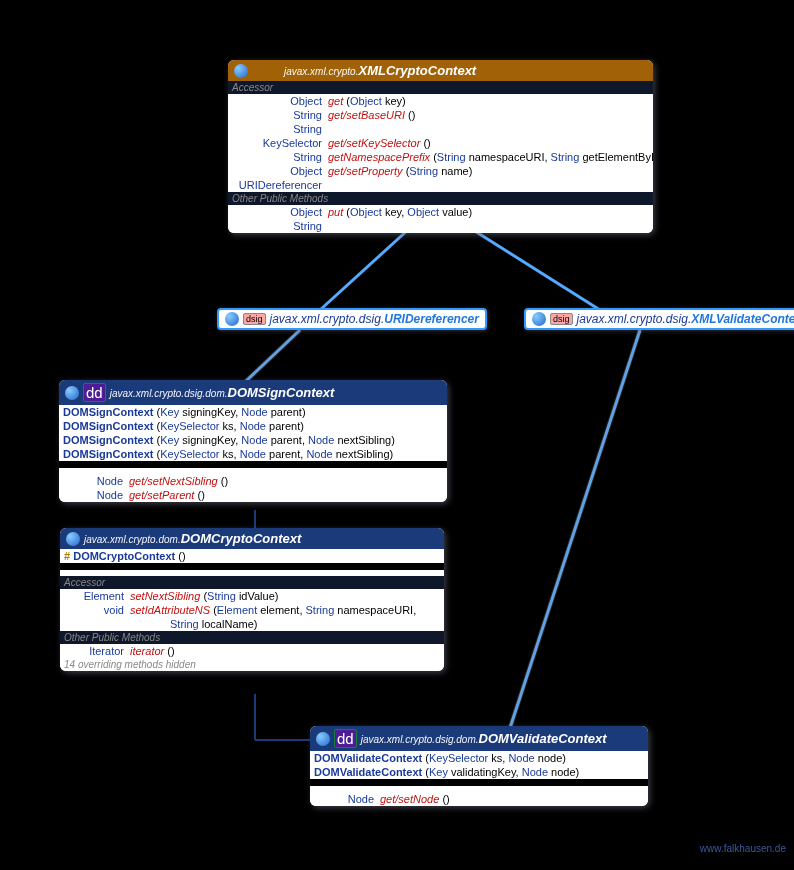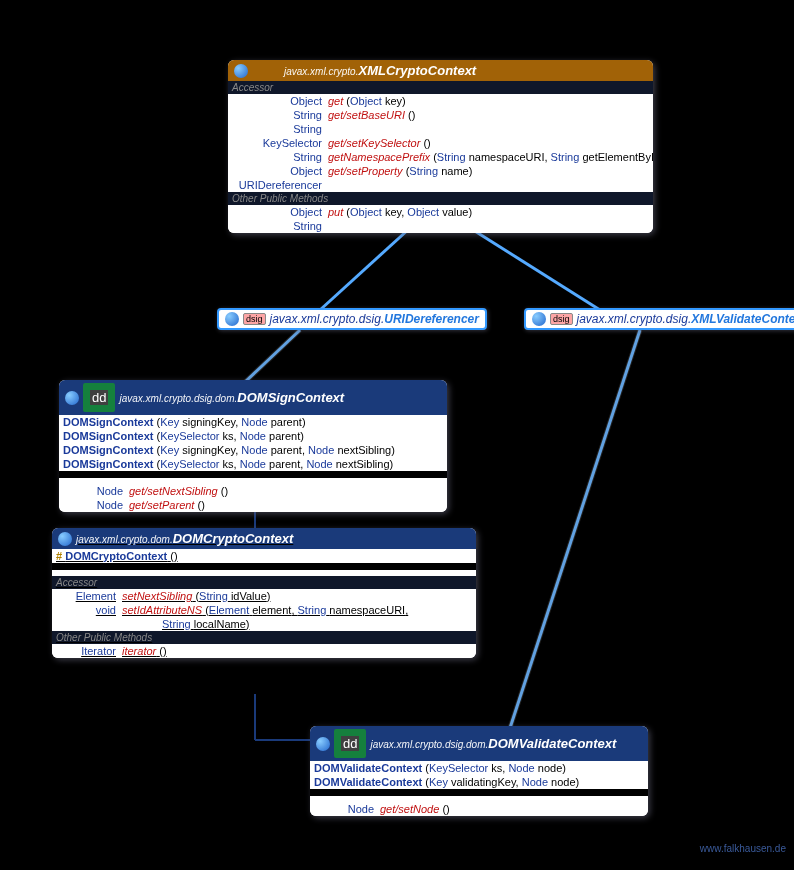--- a/index.html
+++ b/index.html
@@ -85,24 +85,24 @@
   .mini-box .pkg { font-size: 12px; color: #1a3a9a; }
   .mini-box .cls { font-weight: bold; font-size: 12px; color: #2277dd; }
   .icon-globe {
     width: 14px; height: 14px;
     border-radius: 50%;
     background: radial-gradient(circle at 30% 30%, #88ccff, #2266cc);
     display: inline-block;
     flex-shrink: 0;
   }
   .icon-tag {
-    background: #404040;
-    border: 7px solid #15803d;
+    background: #4c1d95;
+    border: 1px solid #15803d;
     border-radius: 2px;
-    font-size: 13px;
+    font-size: 15px;
     font-style: normal;
     padding: 0 2px;
     flex-shrink: 0;
   }
   .footer {
     position: absolute;
     bottom: 16px;
     right: 8px;
     color: #3a5a9a;
     font-size: 10px;
@@ -220,21 +220,21 @@
           <span class="method"><span class="mname">get/setNextSibling</span> <span class="paren">()</span></span>
         </div>
         <div class="row">
           <span class="ret ret-narrow">Node</span>
           <span class="method"><span class="mname">get/setParent</span> <span class="paren">()</span></span>
         </div>
       </div>
   </div>
 </div>
 
-<div class="box" style="left:52px; top:528px; width:424px;text-decoration:underline;">
+<div class="box" style="left:60px; top:528px; width:384px;">
   <div class="hdr hdr-class">
     <span class="icon-globe"></span>
     <span><span class="pkg">javax.xml.crypto.dom.</span><span class="cls">DOMCryptoContext</span></span>
   </div>
   <div class="body">
     <div class="row yellow-bottom">
       <span class="method"><span class="protected"># </span><span class="ctor">DOMCryptoContext</span> <span class="paren">()</span></span>
     </div>
     <div style="height:6px;"></div>
     <div class="section-label">Accessor</div>
@@ -252,20 +252,21 @@
           <span class="method" style="padding-left:40px;"><span class="ptype">String</span> <span class="pname">localName</span><span class="paren">)</span></span>
         </div>
       </div>
     <div class="section-label">Other Public Methods</div>
     <div id="dcc-other">
         <div class="row">
           <span class="ret ret-narrow">Iterator</span>
           <span class="method"><span class="mname">iterator</span> <span class="paren">()</span></span>
         </div>
       </div>
+    <div class="hidden-note">14 overriding methods hidden</div>
   </div>
 </div>
 
 <div class="box" style="left:310px; top:726px; width:338px;">
   <div class="hdr hdr-class">
     <span class="icon-globe"></span>
     <span class="icon-tag">dd</span>
     <span><span class="pkg">javax.xml.crypto.dsig.dom.</span><span class="cls">DOMValidateContext</span></span>
   </div>
   <div class="body">

